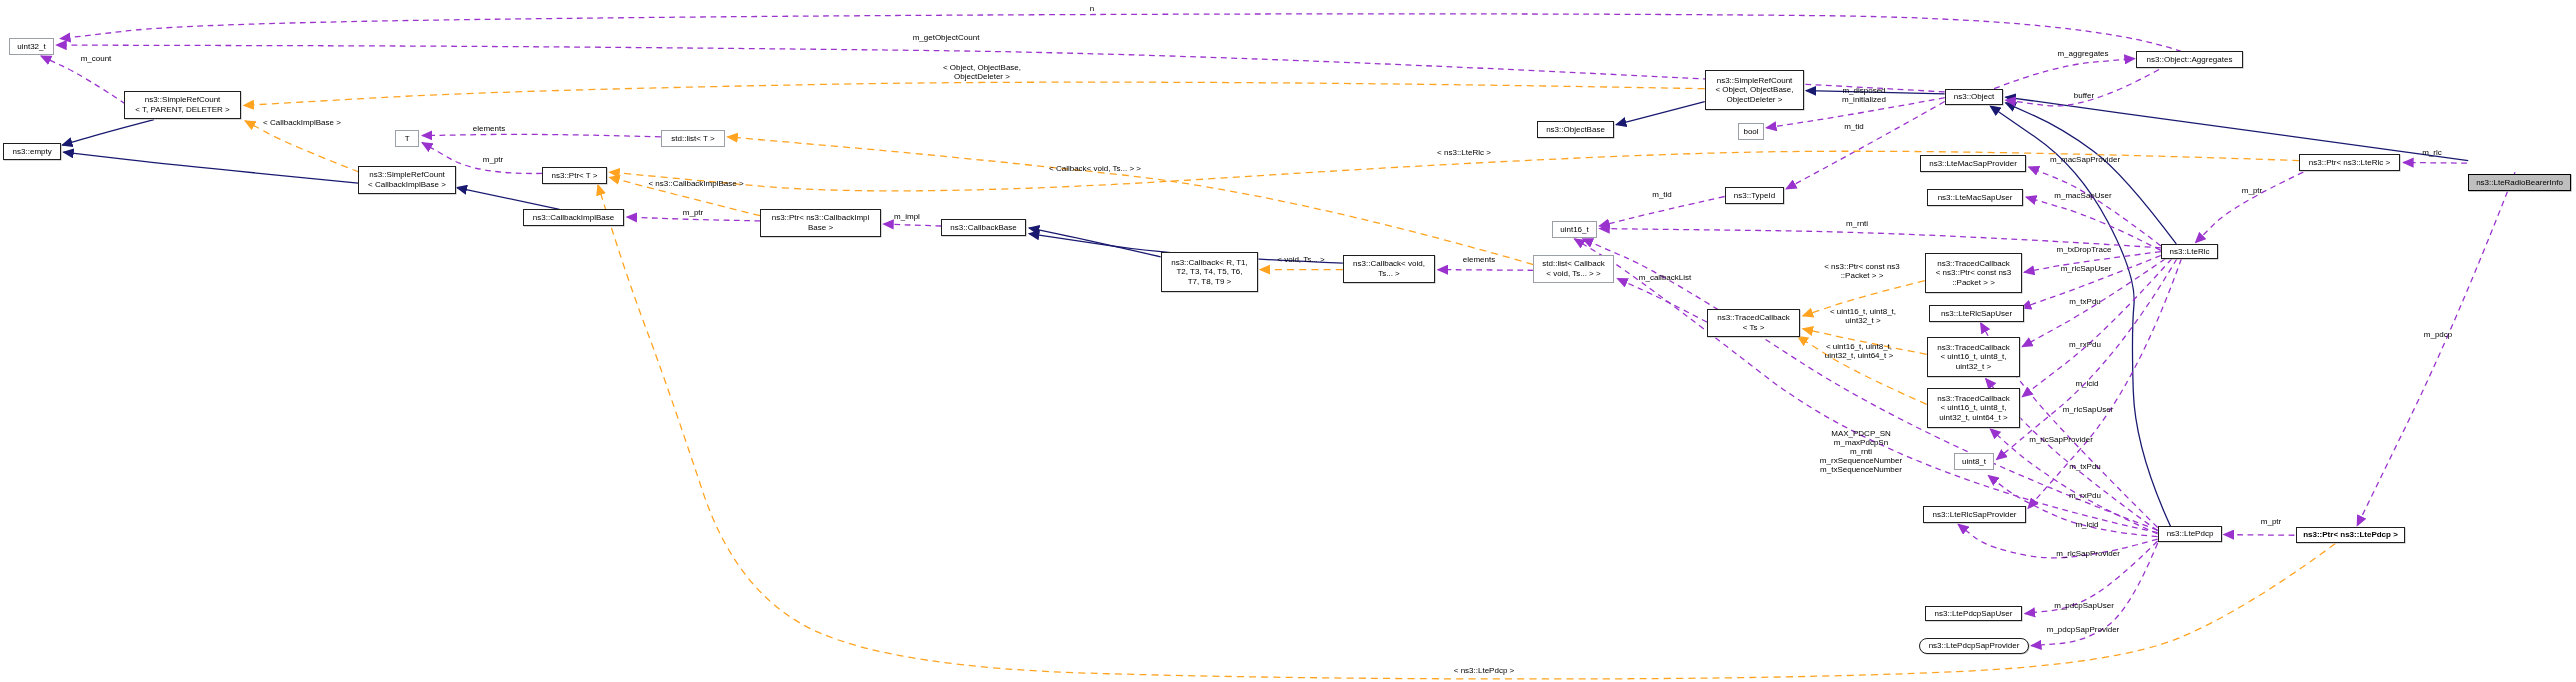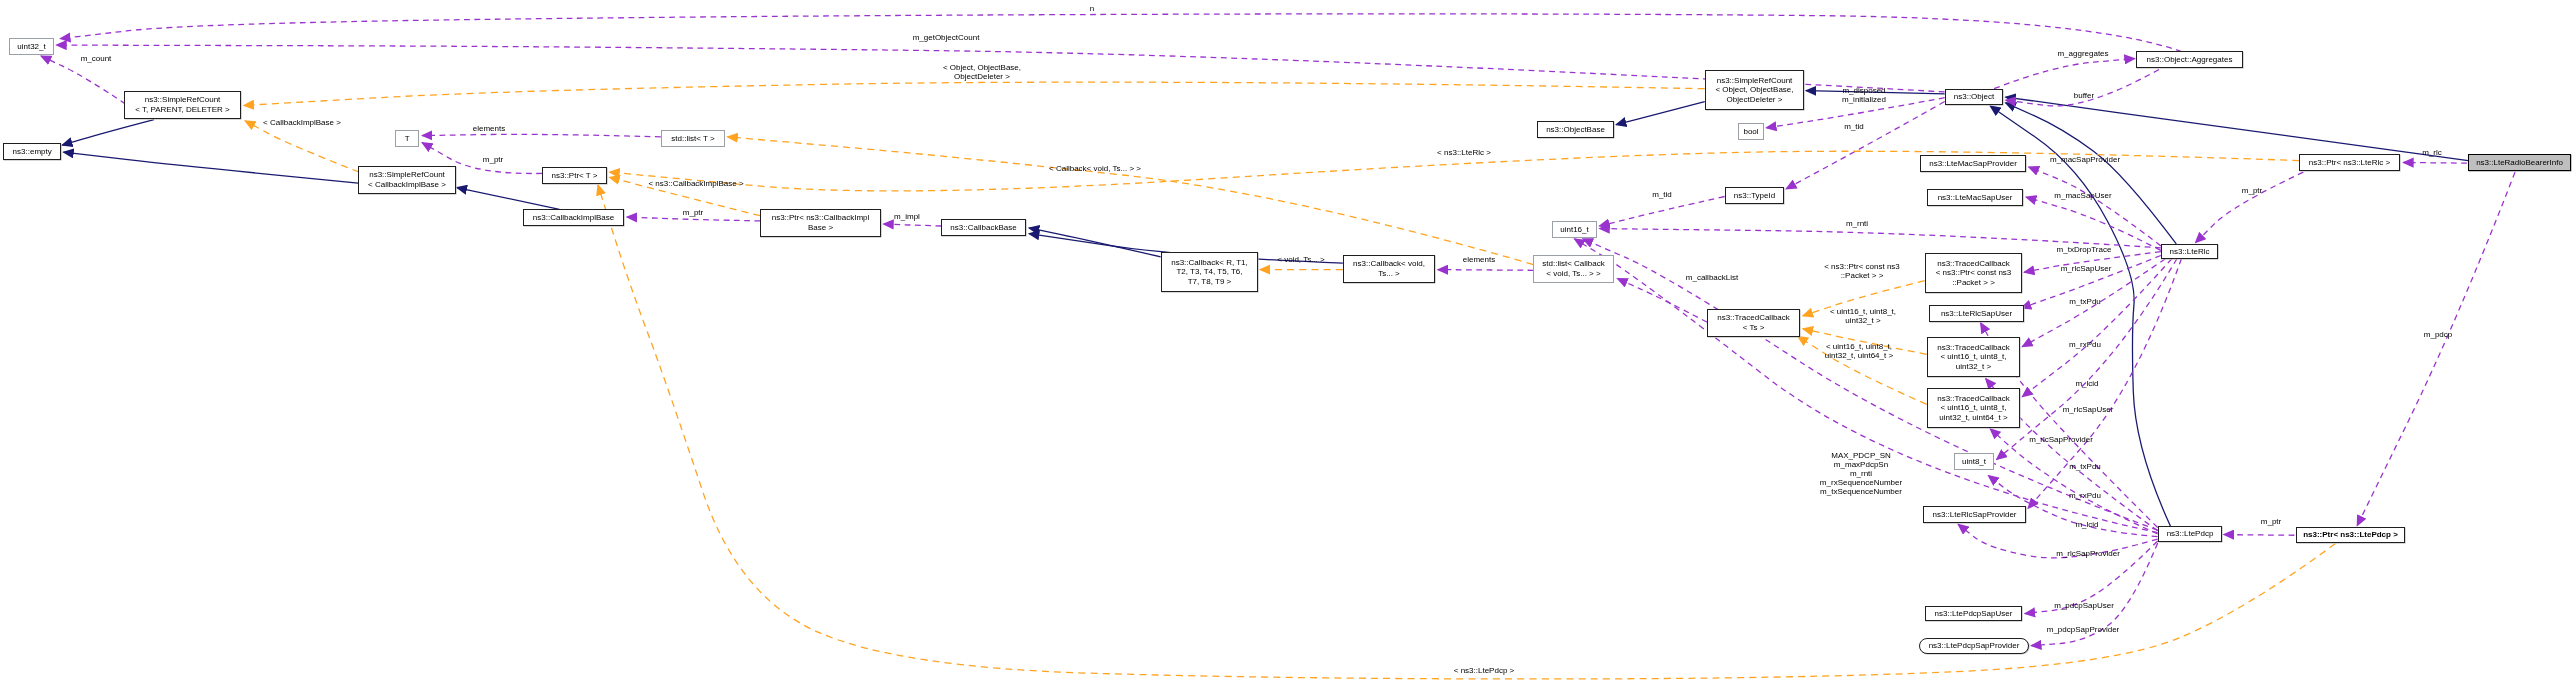--- a/index.html
+++ b/index.html
@@ -4,21 +4,21 @@
 <style>
   html,body{margin:0;padding:0;background:#ffffff;}
   #canvas{position:relative;width:2576px;height:683px;background:#ffffff;overflow:hidden;
           font-family:"Liberation Sans", sans-serif;}
   #edges{position:absolute;left:0;top:0;}
   .node{position:absolute;box-sizing:border-box;display:flex;flex-direction:column;align-items:center;
         justify-content:center;background:#ffffff;text-align:center;font-size:8px;line-height:9.6px;
         color:#000;white-space:nowrap;z-index:3;cursor:pointer;}
   .node.class{border:1px solid #1f1f1f;box-shadow:0.6px 0.6px 0 #bdbdbd;}
   .node.external{border:0.6px solid #9aa0a6;}
-  .node.focus{background:#bfbfbf;border:1.3px solid #000;box-shadow:0.6px 0.6px 0 #9e9e9e;}
+  .node.focus{background:#bfbfbf;border:1.3px solid #000;box-shadow:0.6px 0.6px 0 #9e9e9e;margin-top:20px;}
   .elabel{position:absolute;transform:translateX(-50%);text-align:center;font-size:8px;
           line-height:9px;color:#000;white-space:nowrap;z-index:2;}
   .elabel span{display:block;}
 </style>
 </head>
 <body>
 
 <div id="canvas" style="width: 2576px; height: 683px;">
     <svg id="edges" width="2576" height="683" viewBox="0 0 4015 1064">
       <defs>
@@ -258,21 +258,21 @@
     </div>
     <div class="elabel" style="left: 1095px; top: 164px;">
       <span>&lt; Callback&lt; void, Ts... &gt; &gt;</span>
     </div>
     <div class="elabel" style="left: 1301px; top: 255px;">
       <span>&lt; void, Ts... &gt;</span>
     </div>
     <div class="elabel" style="left: 1479px; top: 255px;">
       <span>elements</span>
     </div>
-    <div class="elabel" style="left: 1665px; top: 273px; margin-left: 47px;">
+    <div class="elabel" style="left: 1665px; top: 273px;">
       <span>m_callbackList</span>
     </div>
     <div class="elabel" style="left: 982px; top: 63px;">
       <span>&lt; Object, ObjectBase,</span>
       <span>ObjectDeleter &gt;</span>
     </div>
     <div class="elabel" style="left: 1464px; top: 148px;">
       <span>&lt; ns3::LteRlc &gt;</span>
     </div>
     <div class="elabel" style="left: 1484px; top: 666px;">
@@ -319,21 +319,21 @@
     </div>
     <div class="elabel" style="left: 2088px; top: 549px;">
       <span>m_rlcSapProvider</span>
     </div>
     <div class="elabel" style="left: 2084px; top: 601px;">
       <span>m_pdcpSapUser</span>
     </div>
     <div class="elabel" style="left: 2083px; top: 625px;">
       <span>m_pdcpSapProvider</span>
     </div>
-    <div class="elabel" style="left: 1861px; top: 429px; margin-top: 22px;">
+    <div class="elabel" style="left: 1861px; top: 429px;">
       <span>MAX_PDCP_SN</span>
       <span>m_maxPdcpSn</span>
       <span>m_rnti</span>
       <span>m_rxSequenceNumber</span>
       <span>m_txSequenceNumber</span>
     </div>
     <div class="elabel" style="left: 2432px; top: 148px;">
       <span>m_rlc</span>
     </div>
     <div class="elabel" style="left: 2252px; top: 186px;">

